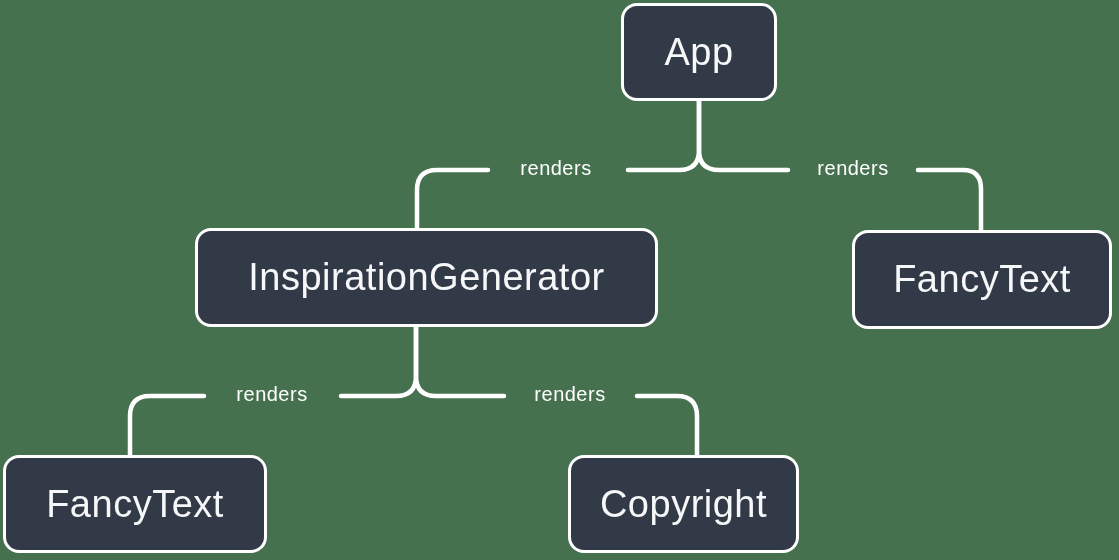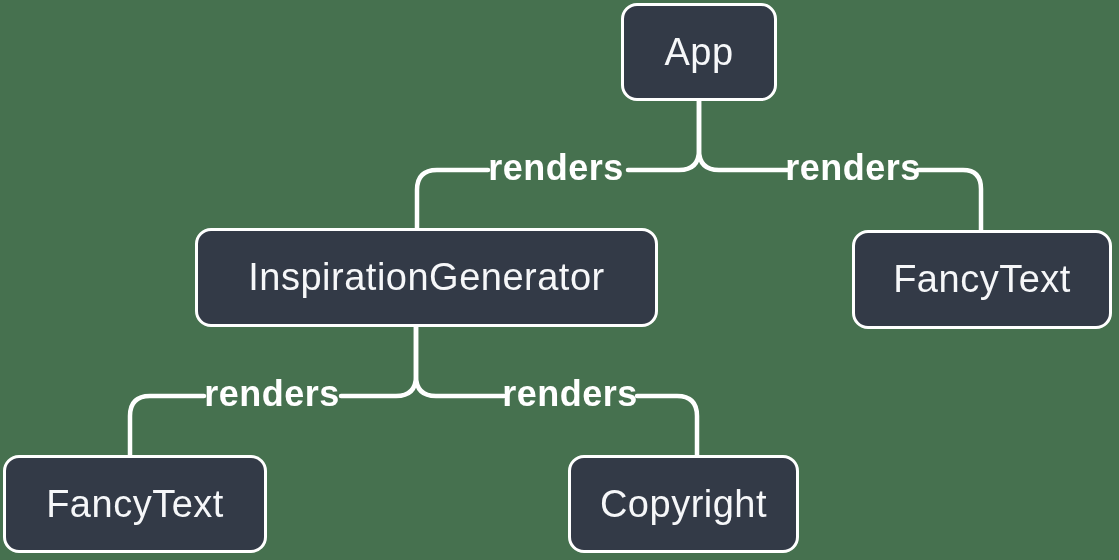--- a/index.html
+++ b/index.html
@@ -43,22 +43,22 @@
     color: var(--node-text);
     font-size: 38px;
     font-weight: 400;
     letter-spacing: 0.5px;
     white-space: nowrap;
   }
   .edge-label {
     position: absolute;
     transform: translate(-50%, -50%);
     color: var(--edge-label-text);
-    font-size: 36px;
-    font-weight: 700;
+    font-size: 20px;
+    font-weight: 400;
     letter-spacing: 0.5px;
     white-space: nowrap;
   }
 </style>
 </head>
 <body>
 
 <div class="stage">
 
   <svg class="edges" viewBox="0 0 1119 560" xmlns="http://www.w3.org/2000/svg" aria-hidden="true">

